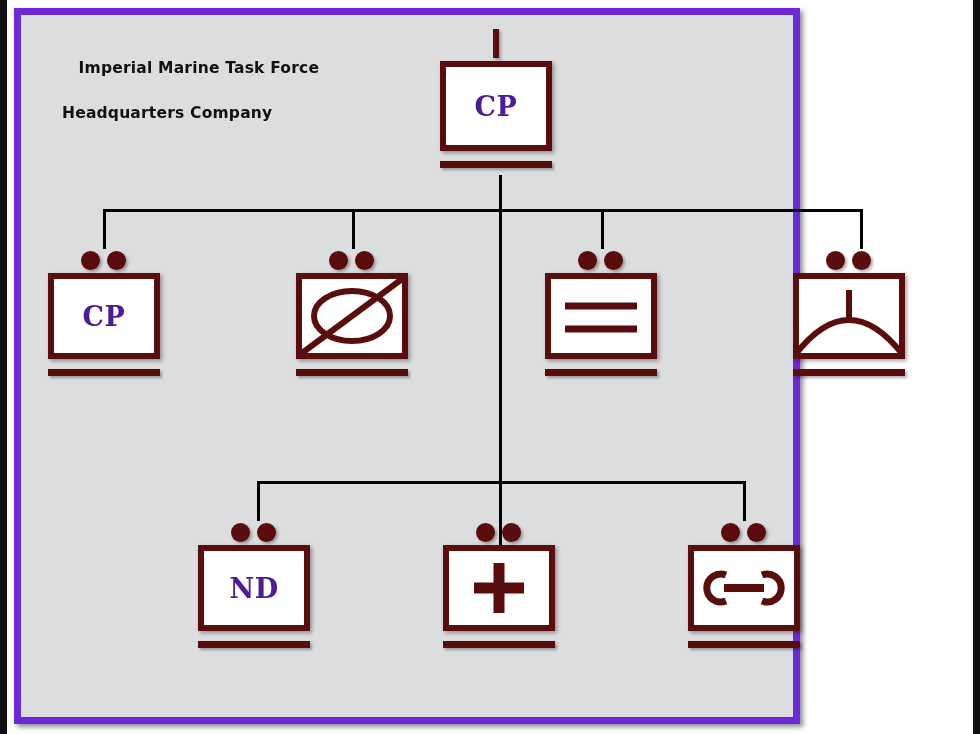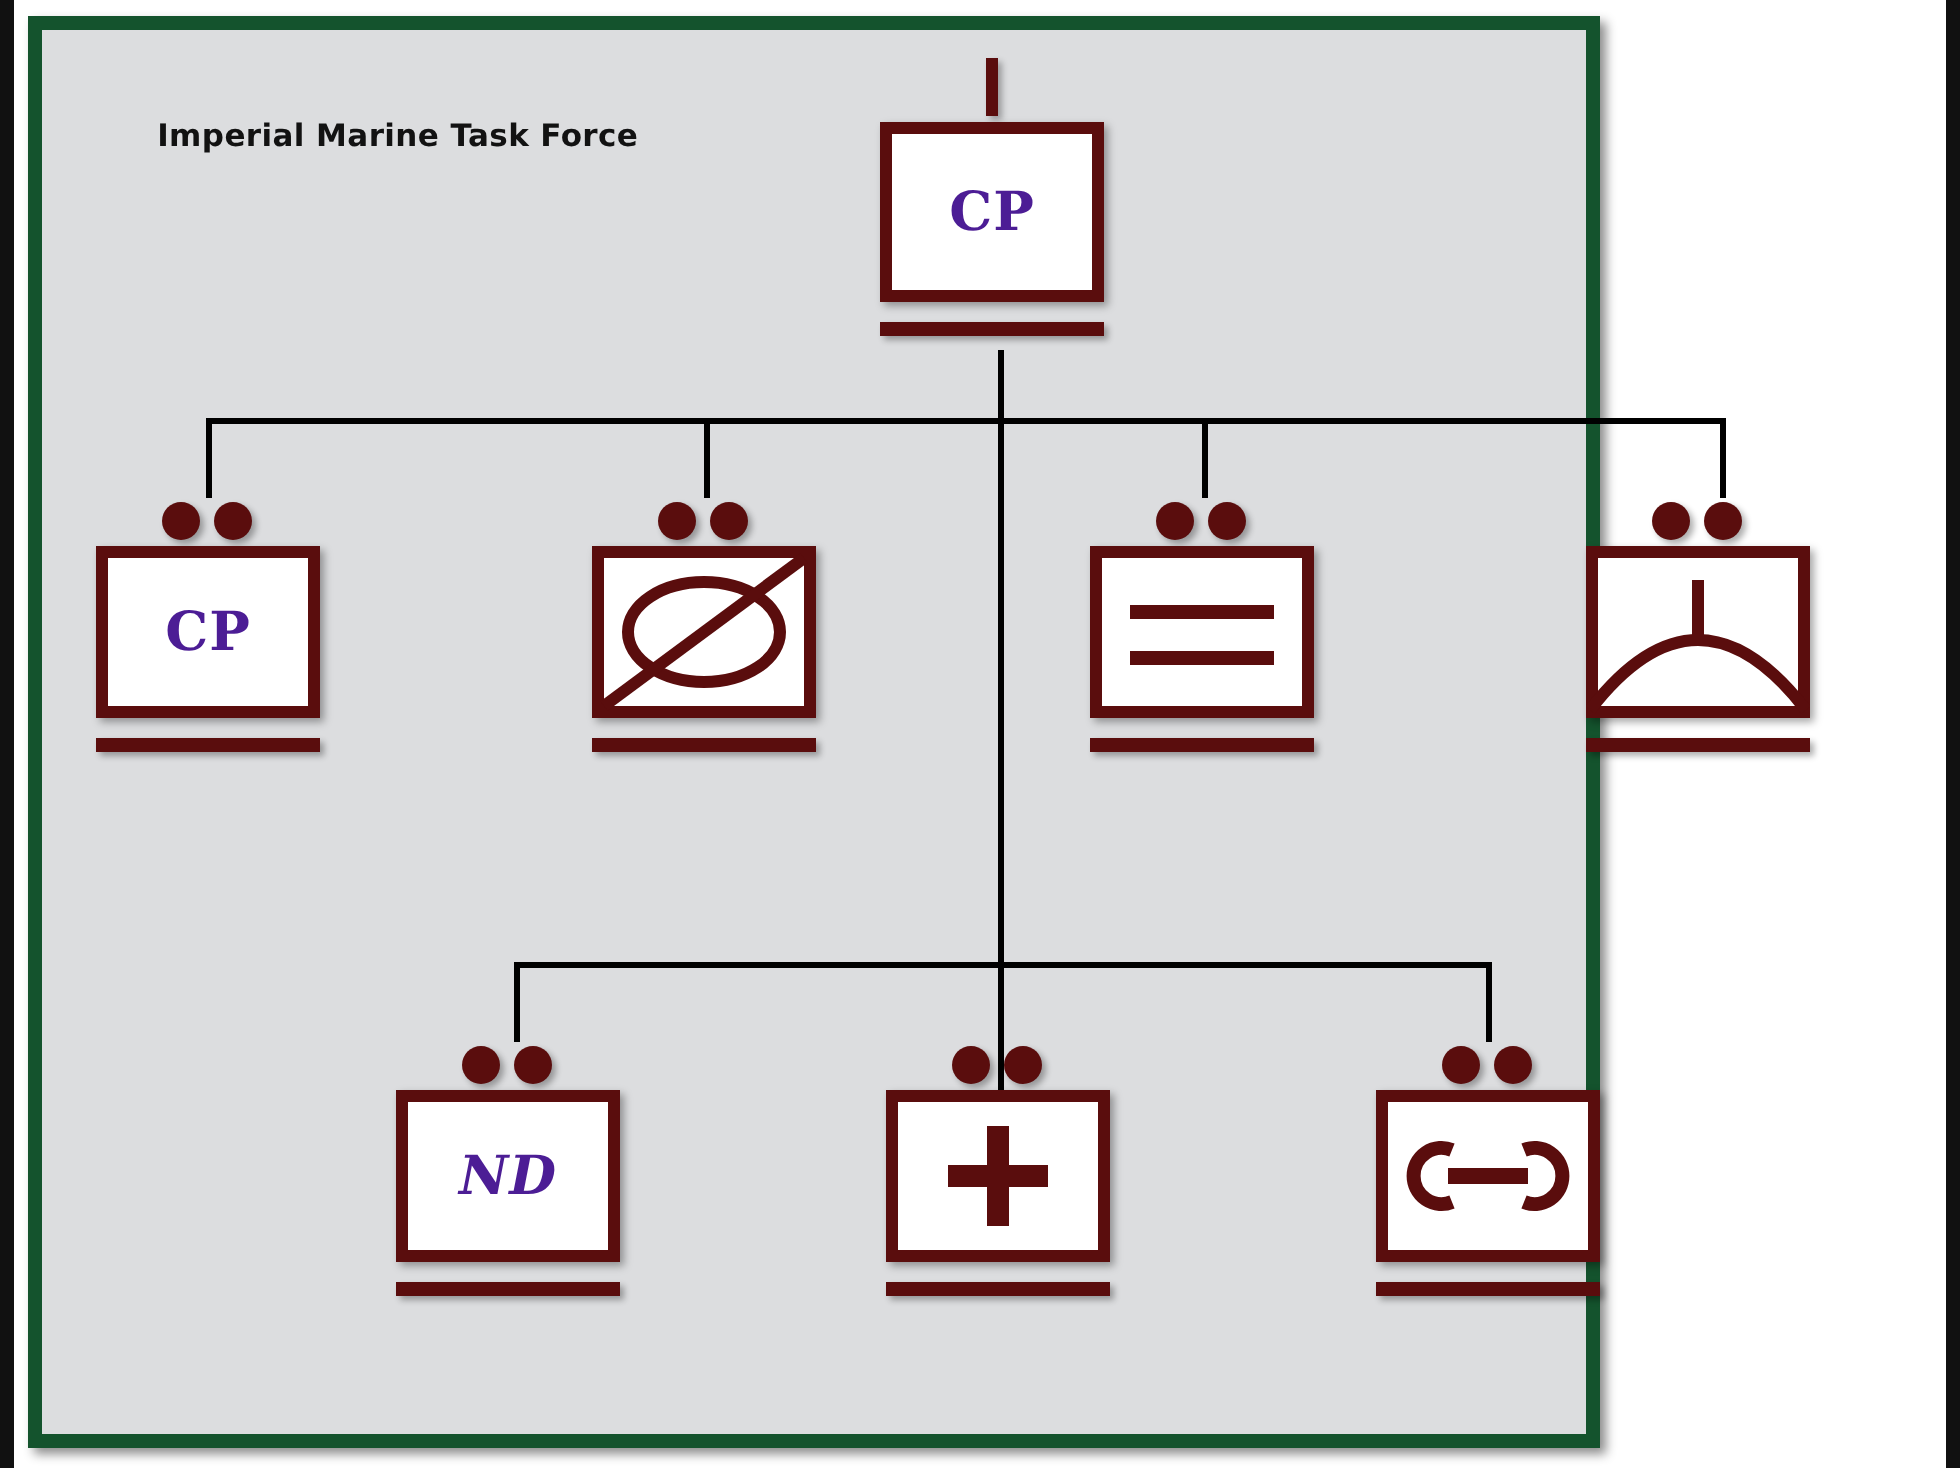--- a/index.html
+++ b/index.html
@@ -15,21 +15,21 @@
   .edge-strip{position:absolute;top:0;width:7px;height:734px;background:#111111;}
   .edge-left{left:0;}
   .edge-right{left:973px;}
 
   
   .panel{
     position:absolute;
     left:14px;top:8px;
     width:786px;height:716px;
     background:#dcdddf;
-    border:7px solid #14532d;
+    border:7px solid #6d28d9;
     box-sizing:border-box;
     box-shadow:3px 3px 5px rgba(0,0,0,0.45);
   }
 
   .title{
     position:absolute;
     left:24px;top:20px;
     font-family:"DejaVu Sans", sans-serif;
     font-weight:bold;
     font-size:15.5px;
@@ -88,20 +88,21 @@
 
 <div id="stage">
 
   <div class="edge-strip edge-left"></div>
   <div class="edge-strip edge-right"></div>
 
   <div class="panel">
 
     <div class="title">
       <span>Imperial Marine Task Force</span>
+      <span class="l2">Headquarters Company</span>
     </div>
 
     <div class="line vline" style="left:478px;top:160px;height:420px;"></div>
 
     <div class="line hline" style="left:82px;top:194px;width:760px;"></div>
     <div class="line vline" style="left:82px;top:194px;height:40px;"></div>
     <div class="line vline" style="left:331px;top:194px;height:40px;"></div>
     <div class="line vline" style="left:580px;top:194px;height:40px;"></div>
     <div class="line vline" style="left:839px;top:194px;height:40px;"></div>
 
@@ -170,21 +171,21 @@
       </div>
       <div class="underbar" style="left:0px;top:120px;width:112px;"></div>
     </div>
 
     <div class="node" style="left:177px;top:506px;width:112px;">
       <div class="marker-dots" style="left:33px;">
         <i></i>
           <i></i>
       </div>
       <div class="ubox" style="width:112px;height:86px;"></div>
-      <div class="ulabel" style="width:112px;height:86px;font-style:italic;">ND</div>
+      <div class="ulabel" style="width:112px;height:86px;">ND</div>
       <div class="underbar" style="left:0px;top:120px;width:112px;"></div>
     </div>
 
     <div class="node" style="left:422px;top:506px;width:112px;">
       <div class="marker-dots" style="left:33px;">
         <i></i>
           <i></i>
       </div>
       <div class="ubox" style="width:112px;height:86px;"></div>
       <div class="sym" style="width:112px;height:86px;">

